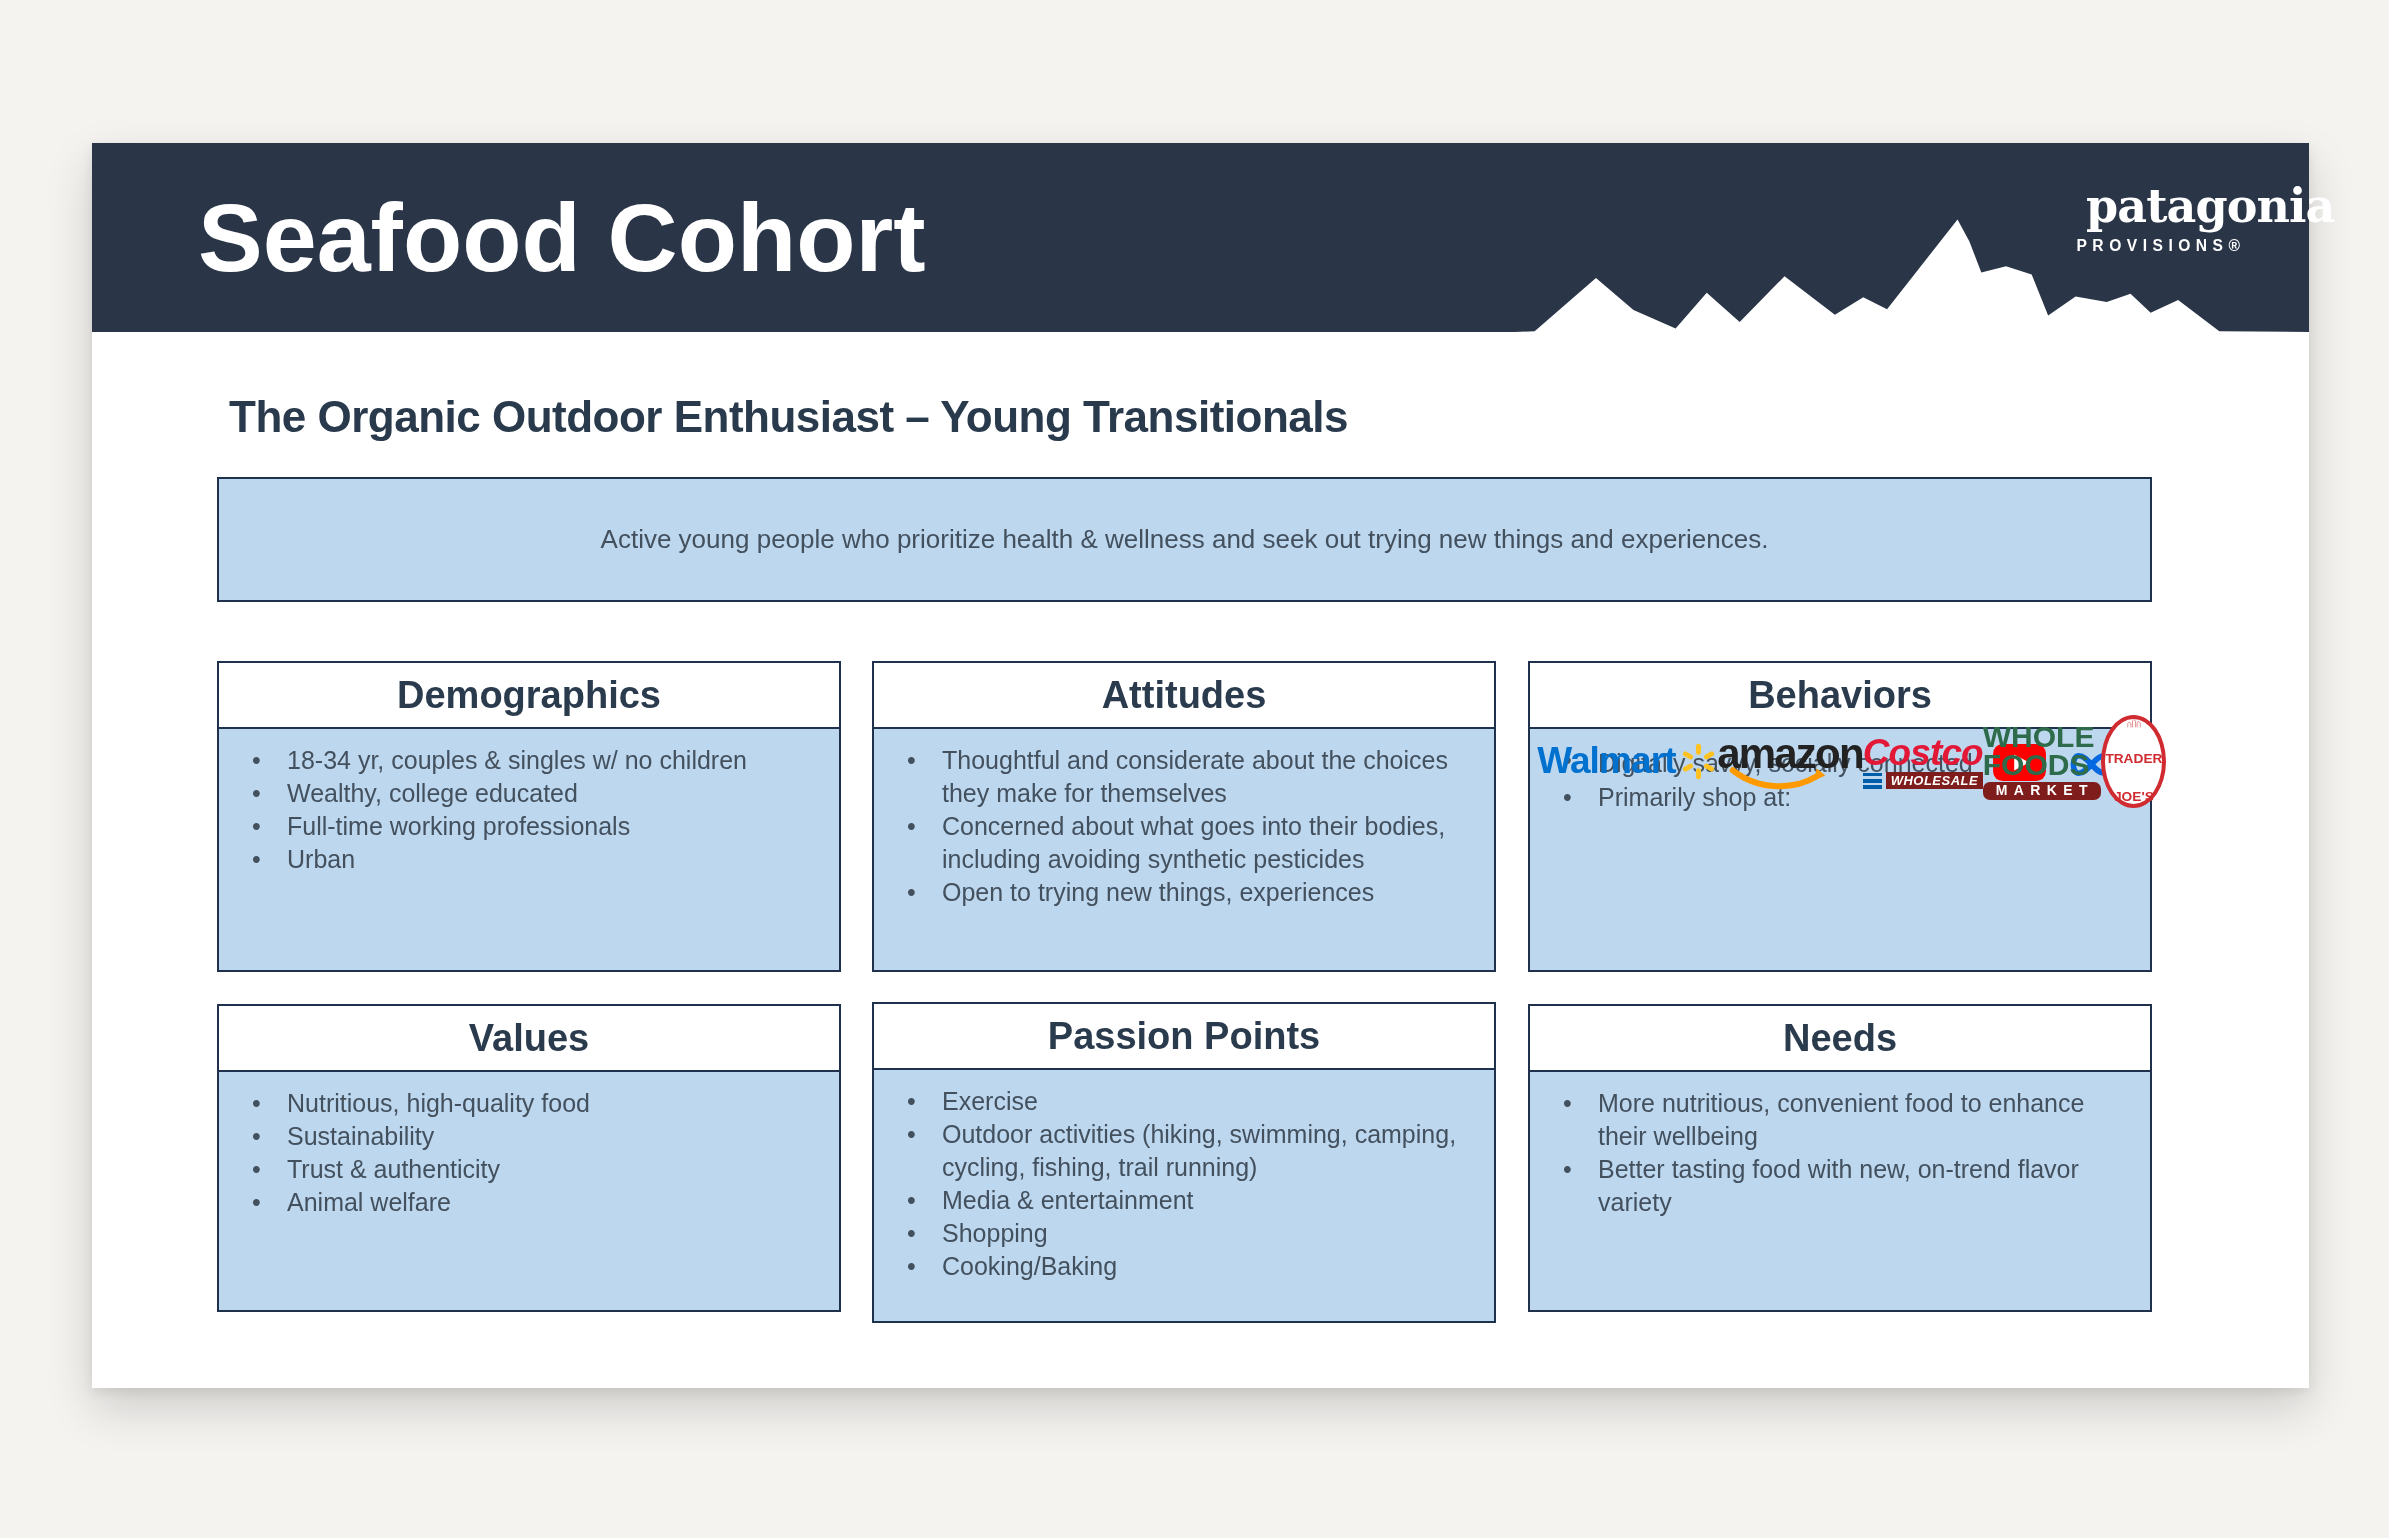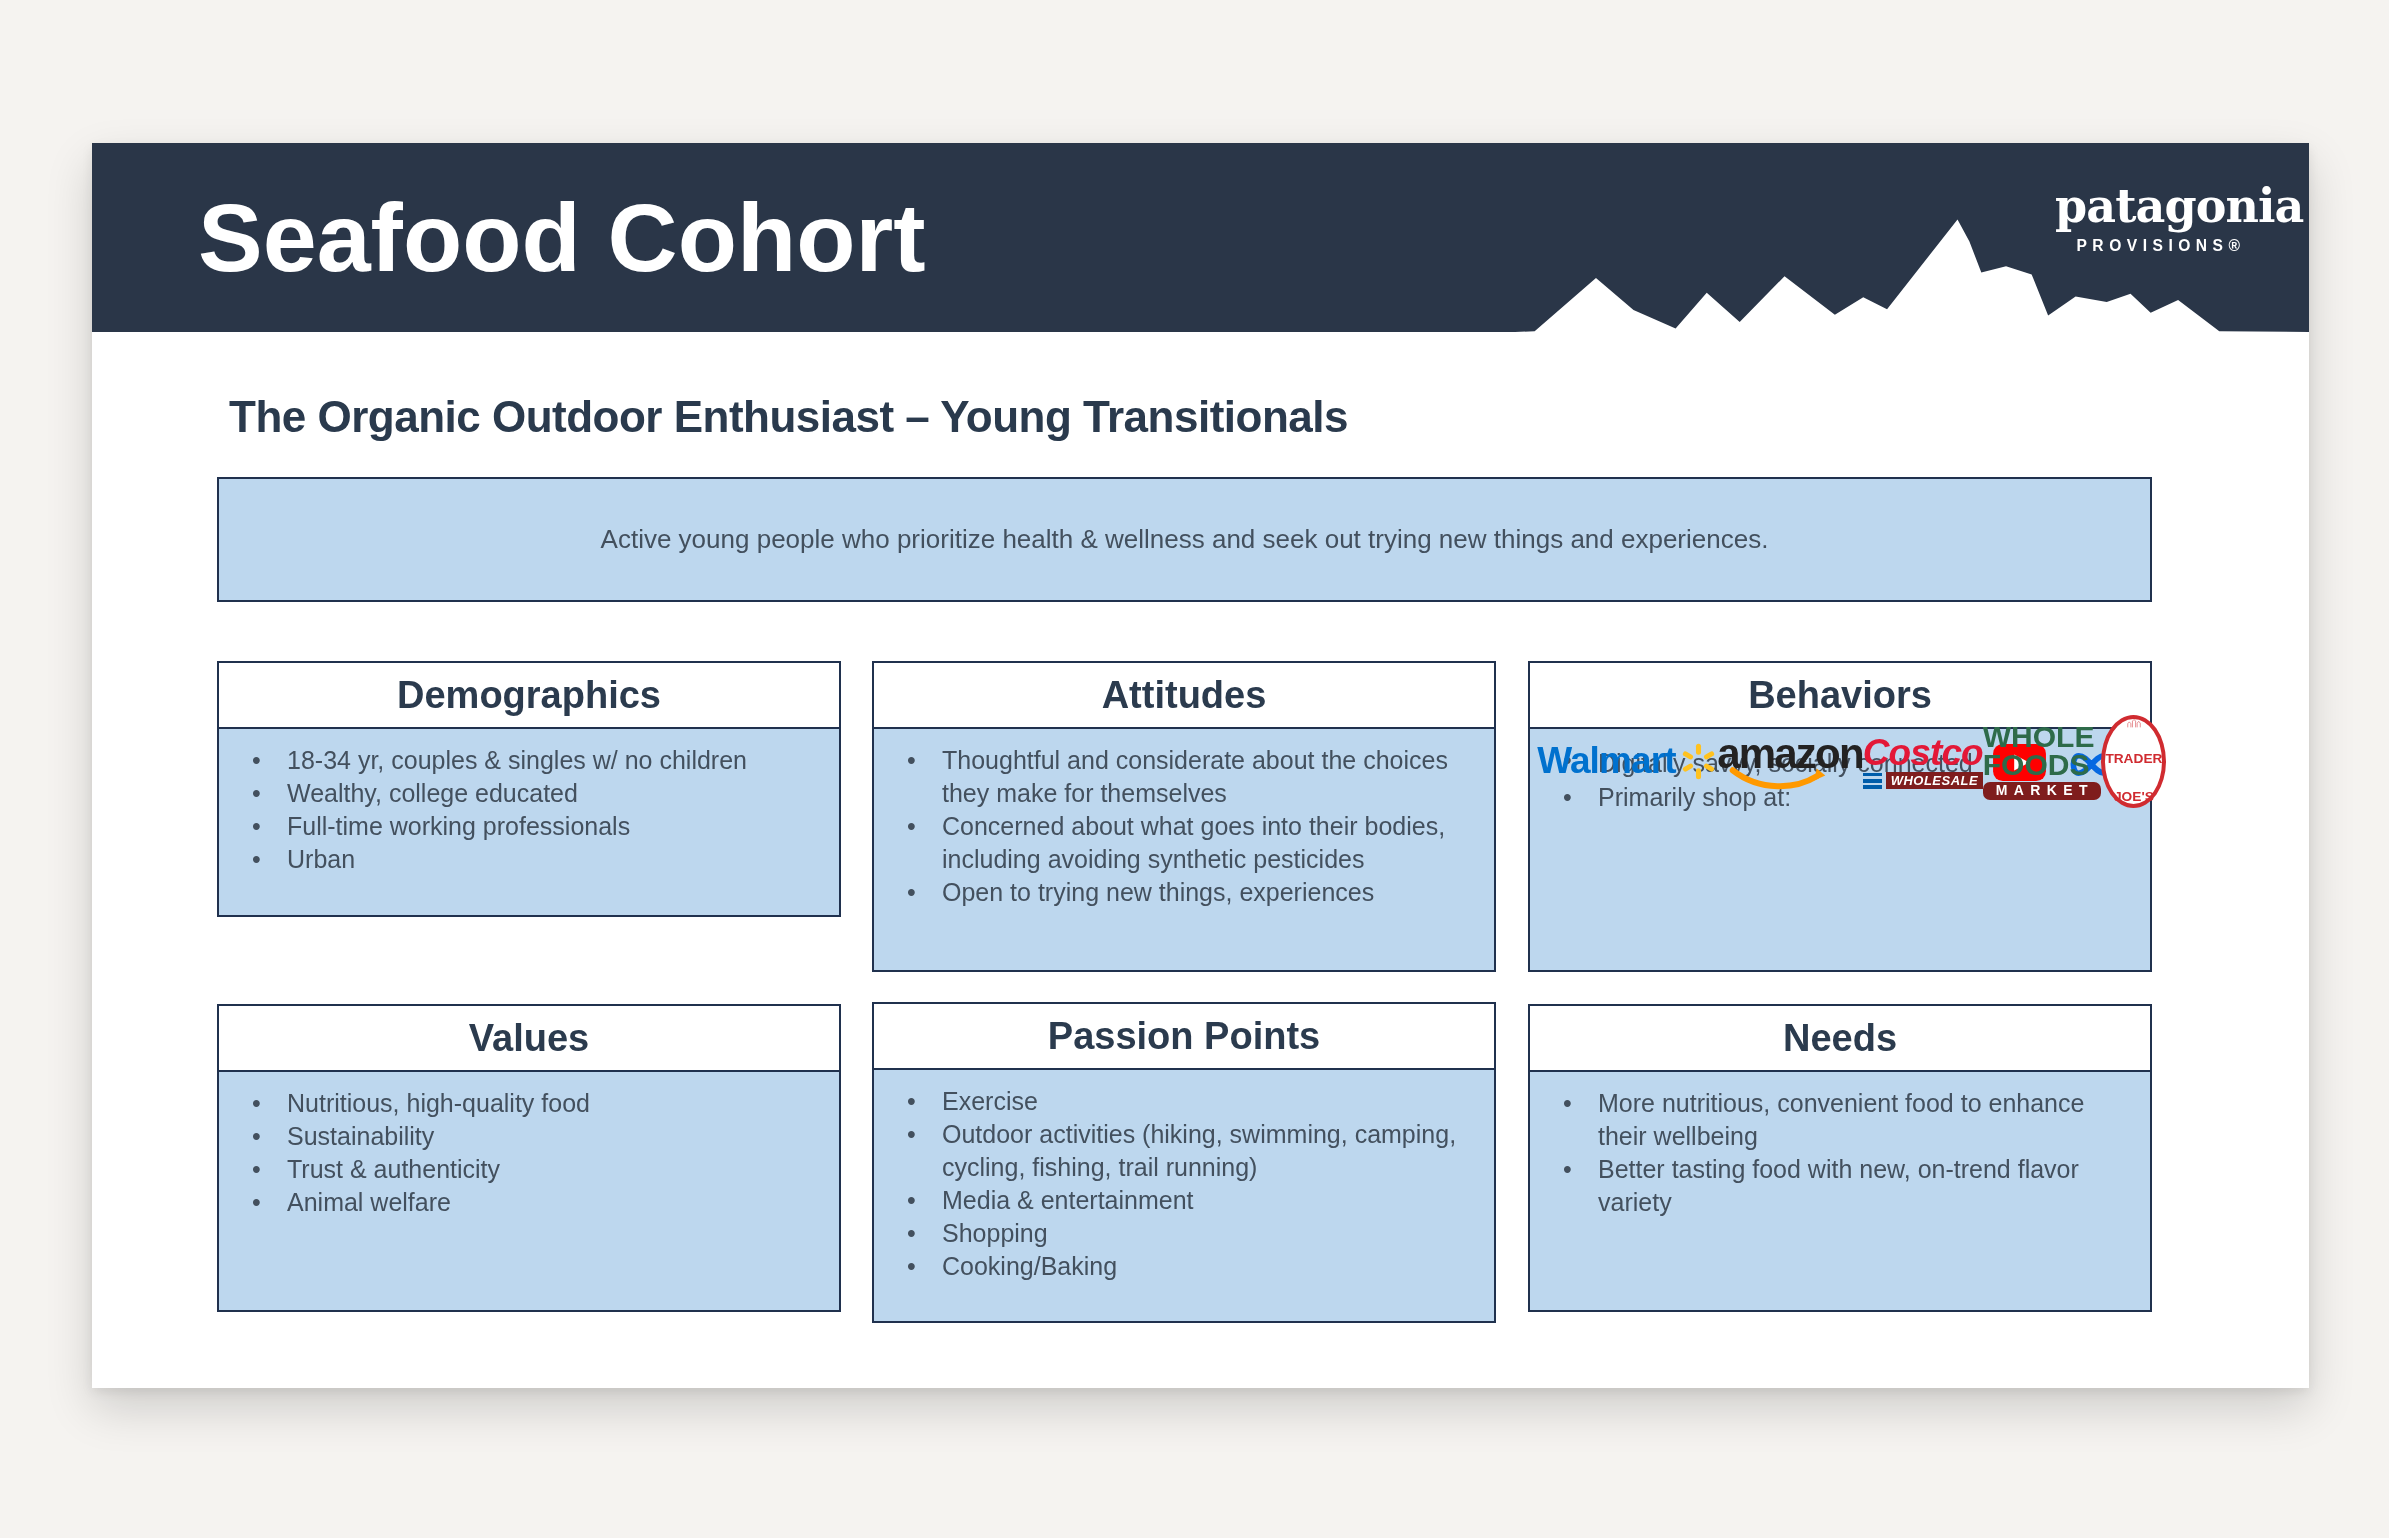--- a/index.html
+++ b/index.html
@@ -29,42 +29,42 @@
   .mountains{
     position:absolute;left:1374px;bottom:-0.9px;width:843px;height:119px;
     display:block;
   }
   .brand{
     position:absolute;right:42px;top:40px;width:212px;
     text-align:center;color:#ffffff;
   }
   .brand-name{
     font-family:"DejaVu Serif",serif;font-weight:700;
-    font-size:46px;line-height:1;letter-spacing:-0.9px;
+    font-size:46px;line-height:1;letter-spacing:-0.9px;margin-left:31px;
   }
   .brand-sub{
     margin-top:8.2px;font-size:15.6px;font-weight:700;letter-spacing:5.5px;
   }
   
   .heading{
     position:absolute;left:137px;top:249px;
     font-size:44px;font-weight:700;color:#2a3a4d;letter-spacing:-0.5px;
   }
   .banner{
     position:absolute;left:125px;top:334px;width:1935px;height:125px;
     background:#bdd7ee;border:2.7px solid #20314e;box-sizing:border-box;
     display:flex;align-items:center;justify-content:center;
   }
   .banner-text{font-size:26px;color:#43505e;}
   
   .box{
     position:absolute;width:624px;
     background:#bdd7ee;border:2.7px solid #20314e;box-sizing:border-box;
   }
-  .pos-demographics{left:125px;top:518px;height:256px;}
+  .pos-demographics{left:125px;top:518px;height:311px;}
   .pos-attitudes   {left:780px;top:518px;height:311px;}
   .pos-behaviors   {left:1436px;top:518px;height:311px;}
   .pos-values      {left:125px;top:861px;height:308px;}
   .pos-passion     {left:780px;top:859px;height:321px;}
   .pos-needs       {left:1436px;top:861px;height:308px;}
   .box-title{
     height:64px;background:#ffffff;border-bottom:2.7px solid #20314e;
     display:flex;align-items:center;justify-content:center;
     font-size:38px;font-weight:700;color:#2b3b4e;
   }

